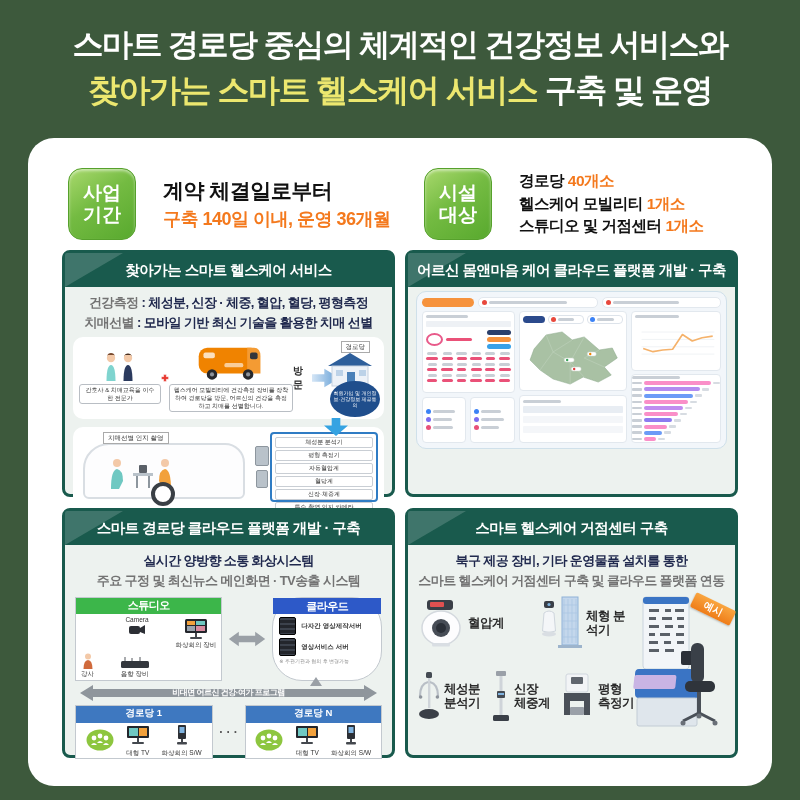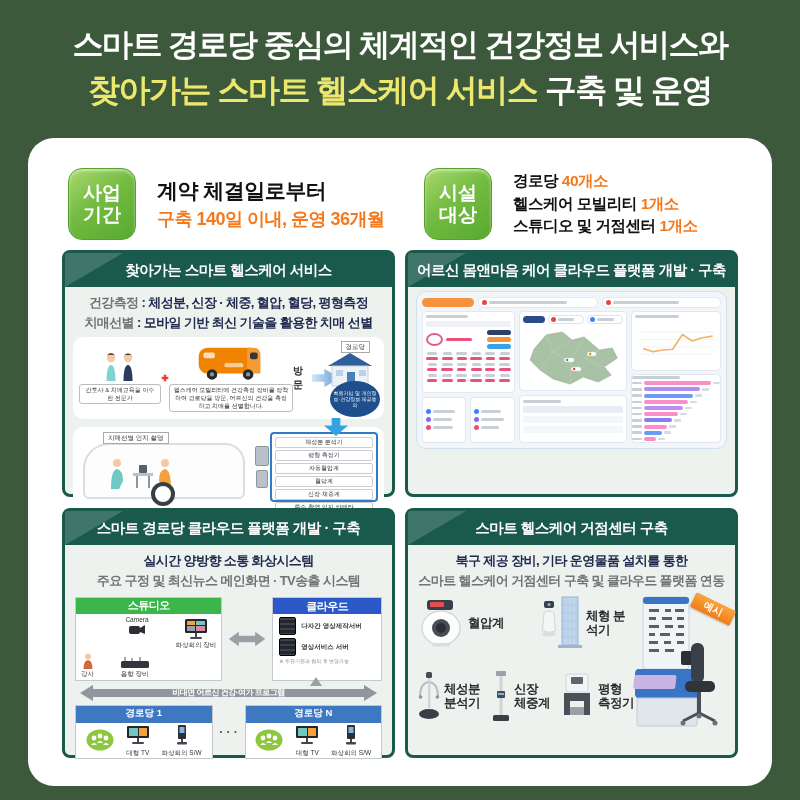--- a/index.html
+++ b/index.html
@@ -11,21 +11,21 @@
   }
   
   .headline{position:absolute;top:22px;left:0;width:800px;text-align:center;font-weight:800;}
   .headline .l1{font-size:31px;color:#ffffff;letter-spacing:-1.5px;line-height:1.5;}
   .headline .l2{font-size:32px;color:#ffffff;letter-spacing:-1.5px;line-height:1.35;}
   .headline .hl{color:#ece76f;}
   
   .card{position:absolute;left:28px;top:138px;width:744px;height:648px;background:#ffffff;border-radius:26px;}
   
   .badges{position:absolute;top:28px;left:40px;right:30px;height:76px;display:flex;}
-  .badge-group{display:flex;align-items:center;gap:21px;}
+  .badge-group{display:flex;align-items:center;gap:27px;}
   .badge-group.left{width:356px;}
   .badge-group.right{flex:1;}
   .gbadge{
     width:66px;height:70px;border-radius:14px;flex:0 0 66px;
     background:linear-gradient(145deg,#a9d96d 0%,#74bb42 45%,#58a92e 100%);
     border:1px solid #56a12c;
     color:#fff;font-weight:800;font-size:19px;line-height:1.18;
     display:flex;align-items:center;justify-content:center;text-align:center;
     box-shadow:inset 0 2px 3px rgba(255,255,255,.5);
   }
@@ -105,21 +105,21 @@
   .hb .lbl{width:10px;height:2.5px;background:#c9cfd6;border-radius:1px;flex:0 0 10px;}
   .hb .bar{height:4px;border-radius:2px;}
   .hb .val{width:7px;height:2.5px;background:#d7dce2;border-radius:1px;}
   
   .p3body{padding:4px 10px 0;}
   .p3row1{display:flex;gap:5px;height:84px;}
   .iobox{background:#fff;border:1px solid #c3c9cf;display:flex;flex-direction:column;min-width:0;}
   .iobox .ihead{color:#fff;font-weight:800;font-size:11px;text-align:center;height:16px;line-height:16px;letter-spacing:-0.5px;}
   .studio{flex:1.35;}
   .studio .ihead{background:#3cb64a;font-family:Liberation Mono, monospace;}
-  .cloudbox{flex:1;}
+  .cloudbox{flex:1;border-radius:30px;}
   .cloudbox .ihead{background:#2d59c8;}
   .ibody{flex:1;position:relative;font-size:7px;color:#333;}
   .tinylabel{font-size:6.5px;color:#333;line-height:1.1;text-align:center;}
   .midarrow{width:40px;align-self:center;flex:0 0 40px;}
   .srv{display:flex;align-items:center;gap:5px;margin:3px 6px 0;}
   .srv .box{width:15px;height:16px;background:#23262c;border-radius:2px;border:1px solid #000;
     background-image:repeating-linear-gradient(180deg,#3c424c 0 2px,#23262c 2px 5px);}
   .srv .nm{font-size:6.5px;font-weight:700;color:#333;line-height:1.2;}
   .cloudnote{font-size:5px;color:#888;margin:2px 6px 0;}
   .program{position:relative;height:14px;margin:5px 4px;}

